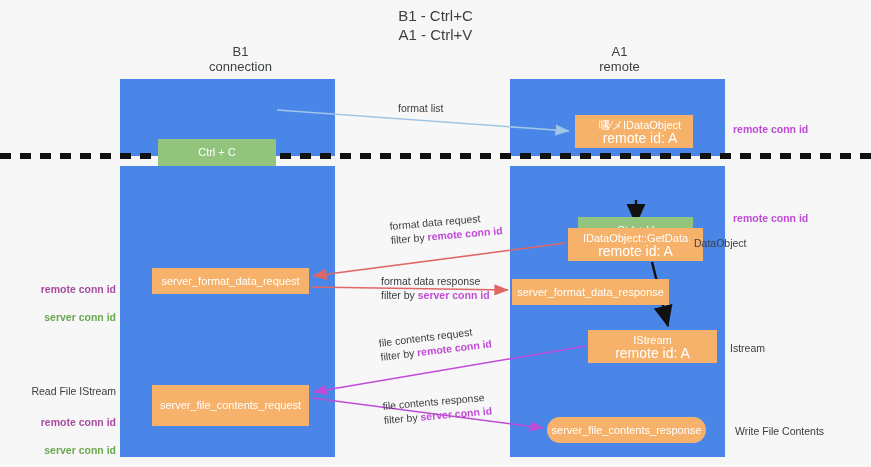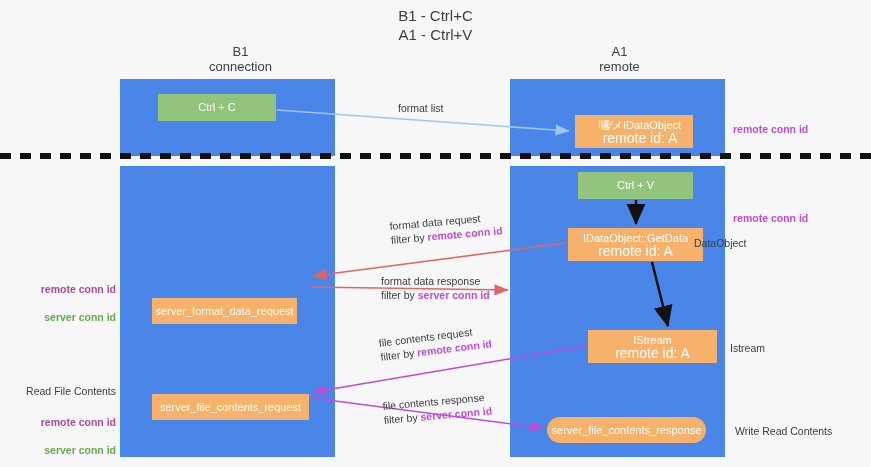--- a/index.html
+++ b/index.html
@@ -69,31 +69,31 @@
     flex-direction: column;
     align-items: center;
     justify-content: center;
     text-align: center;
     color: #ffffff;
     font-size: 11px;
     line-height: 13px;
     padding: 2px 4px;
   }
   .node .l2 { font-size: 14px; }
-  .node.green  { background: #93c47d; }
+  .node.green  { background: #93c47d; margin-top: 45px; }
   .node.orange { background: #f6b26b; }
 
   #node-ctrl-c      { left: 158px; top: 94px;  width: 118px; height: 27px; }
   #node-dataobject  { left: 575px; top: 115px; width: 118px; height: 33px; padding-left: 16px; }
   #node-ctrl-v      { left: 578px; top: 172px; width: 115px; height: 27px; }
   #node-getdata     { left: 568px; top: 228px; width: 135px; height: 33px; }
-  #node-sfdreq      { left: 152px; top: 268px; width: 145px; height: 26px; margin-top: 30px; }
+  #node-sfdreq      { left: 152px; top: 268px; width: 157px; height: 26px; }
   #node-sfdresp     { left: 512px; top: 279px; width: 157px; height: 26px; }
   #node-istream     { left: 588px; top: 330px; width: 129px; height: 33px; }
-  #node-sfcreq      { left: 152px; top: 394px; width: 157px; height: 26px; }
+  #node-sfcreq      { left: 152px; top: 385px; width: 157px; height: 41px; }
   #node-sfcresp     { left: 547px; top: 417px; width: 159px; height: 26px; border-radius: 13px; }
 
   
   .edge-label {
     font-size: 10.5px;
     line-height: 14px;
     color: #3c4043;
     white-space: nowrap;
   }
   .edge-label .hl-remote { color: #c04bd6; font-weight: bold; }
@@ -192,20 +192,23 @@
 
   <div class="abs node orange" id="node-getdata">
     <span>IDataObject::GetData</span>
     <span class="l2">remote id: A</span>
   </div>
 
   <div class="abs node orange" id="node-sfdreq">
     <span>server_format_data_request</span>
   </div>
 
+  <div class="abs node orange" id="node-sfdresp">
+    <span>server_format_data_response</span>
+  </div>
 
   <div class="abs node orange" id="node-istream">
     <span>IStream</span>
     <span class="l2">remote id: A</span>
   </div>
 
   <div class="abs node orange" id="node-sfcreq">
     <span>server_file_contents_request</span>
   </div>
 
@@ -232,27 +235,27 @@
 
   <div class="abs edge-label" id="lbl-fc-resp">
     <div>file contents response</div>
     <div><span>filter by </span><span class="hl-server">server conn id</span></div>
   </div>
 
   <div class="abs side-note c-remote-strong" id="note-right-1">remote conn id</div>
   <div class="abs side-note c-remote-strong" id="note-right-2">remote conn id</div>
   <div class="abs side-note plain" id="note-right-3">DataObject</div>
   <div class="abs side-note plain" id="note-right-4">Istream</div>
-  <div class="abs side-note plain" id="note-right-5">Write Read Contents</div>
+  <div class="abs side-note plain" id="note-right-5">Write File Contents</div>
 
   <div class="abs side-note" id="note-left-1">
     <div class="c-remote">remote conn id</div>
     <div class="c-server">server conn id</div>
   </div>
 
-  <div class="abs side-note plain" id="note-left-2">Read File Contents</div>
+  <div class="abs side-note plain" id="note-left-2">Read File IStream</div>
 
   <div class="abs side-note" id="note-left-3">
     <div class="c-remote">remote conn id</div>
     <div class="c-server">server conn id</div>
   </div>
 
 </div>
 
 </body></html>

